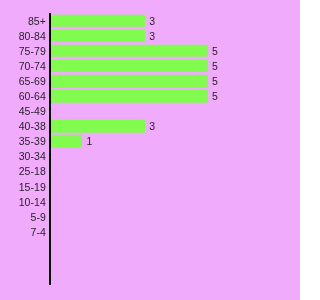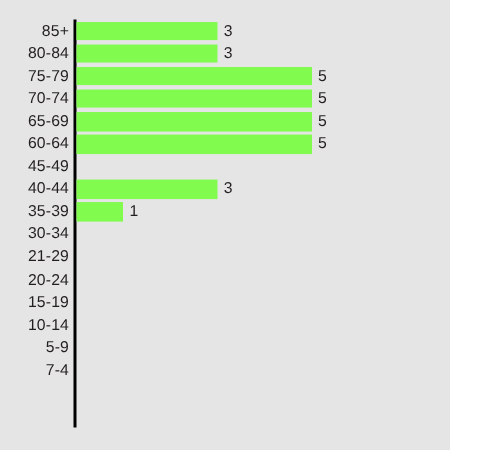--- a/index.html
+++ b/index.html
@@ -10,21 +10,21 @@
     width: 300px;
     height: 300px;
     background: #ffffff;
     font-family: "Liberation Sans", sans-serif;
     overflow: hidden;
   }
   #chart-root {
     position: relative;
     width: 300px;
     height: 300px;
-    background: #e5e5e5;
+    background: #f0abfc;
   }
   
   #y-axis-line {
     position: absolute;
     left: 49px;
     top: 13px;
     width: 2px;
     height: 272px;
     background: #000000;
   }
@@ -124,47 +124,41 @@
           <span class="bar-value">5</span>
         </div>
       </div>
       <div class="chart-row">
         <div class="cat-label">45-49</div>
         <div class="bar-track">
           <div class="bar-fill" style="width: 0px; background: rgb(128, 251, 78);"></div>
         </div>
       </div>
       <div class="chart-row">
-        <div class="cat-label">40-44</div>
+        <div class="cat-label">40-38</div>
         <div class="bar-track">
           <div class="bar-fill" style="width: 94.2px; background: rgb(128, 251, 78);"></div>
           <span class="bar-value">3</span>
         </div>
       </div>
       <div class="chart-row">
         <div class="cat-label">35-39</div>
         <div class="bar-track">
           <div class="bar-fill" style="width: 31.4px; background: rgb(128, 251, 78);"></div>
           <span class="bar-value">1</span>
         </div>
       </div>
       <div class="chart-row">
         <div class="cat-label">30-34</div>
         <div class="bar-track">
           <div class="bar-fill" style="width: 0px; background: rgb(128, 251, 78);"></div>
         </div>
       </div>
       <div class="chart-row">
-        <div class="cat-label">21-29</div>
-        <div class="bar-track">
-          <div class="bar-fill" style="width: 0px; background: rgb(128, 251, 78);"></div>
-        </div>
-      </div>
-      <div class="chart-row">
-        <div class="cat-label">20-24</div>
+        <div class="cat-label">25-18</div>
         <div class="bar-track">
           <div class="bar-fill" style="width: 0px; background: rgb(128, 251, 78);"></div>
         </div>
       </div>
       <div class="chart-row">
         <div class="cat-label">15-19</div>
         <div class="bar-track">
           <div class="bar-fill" style="width: 0px; background: rgb(128, 251, 78);"></div>
         </div>
       </div>

